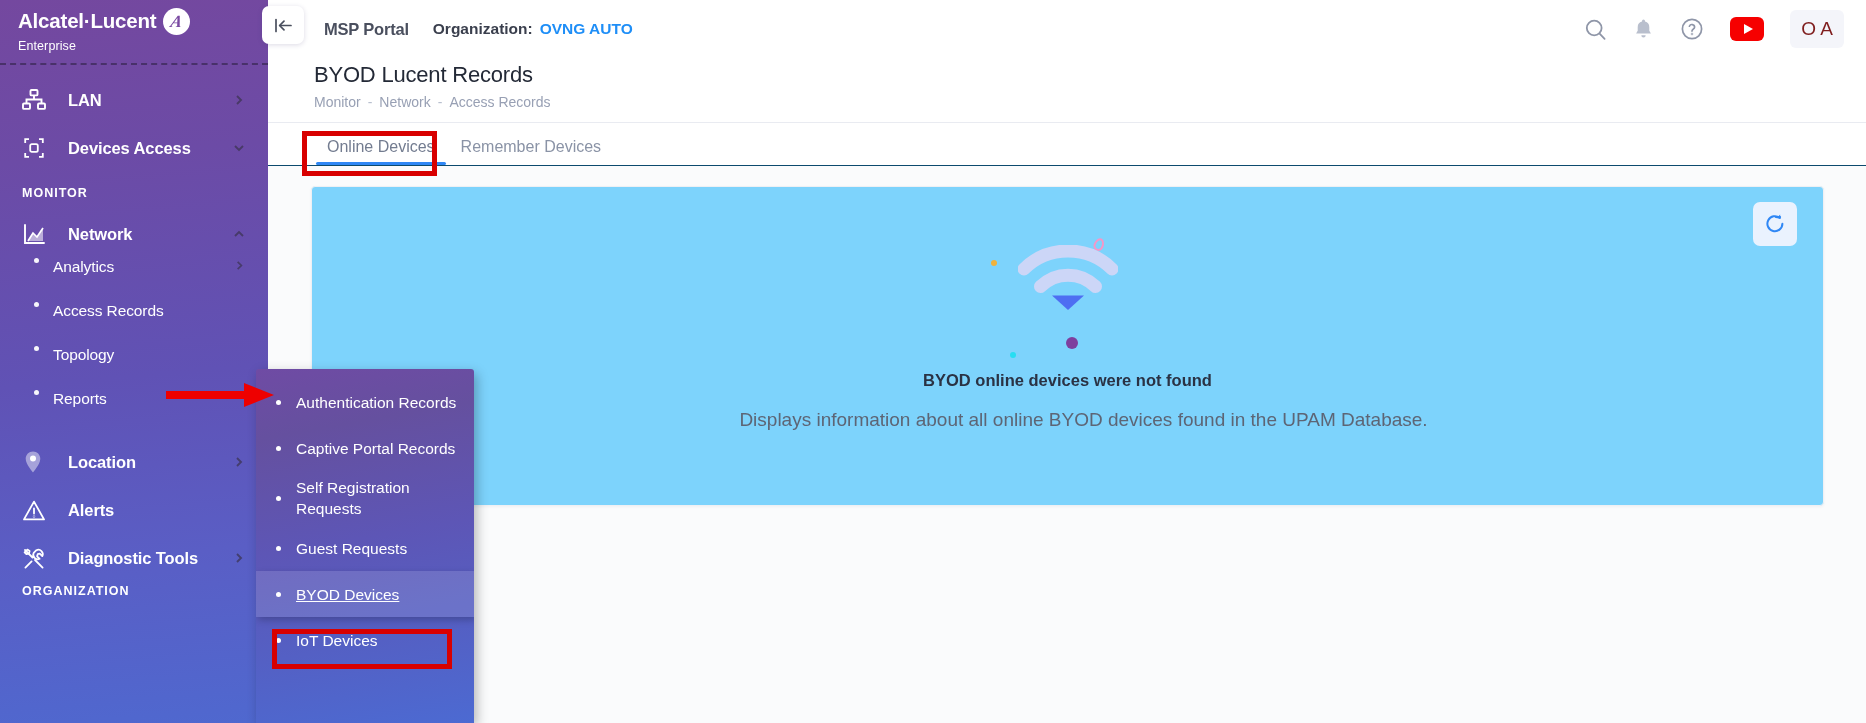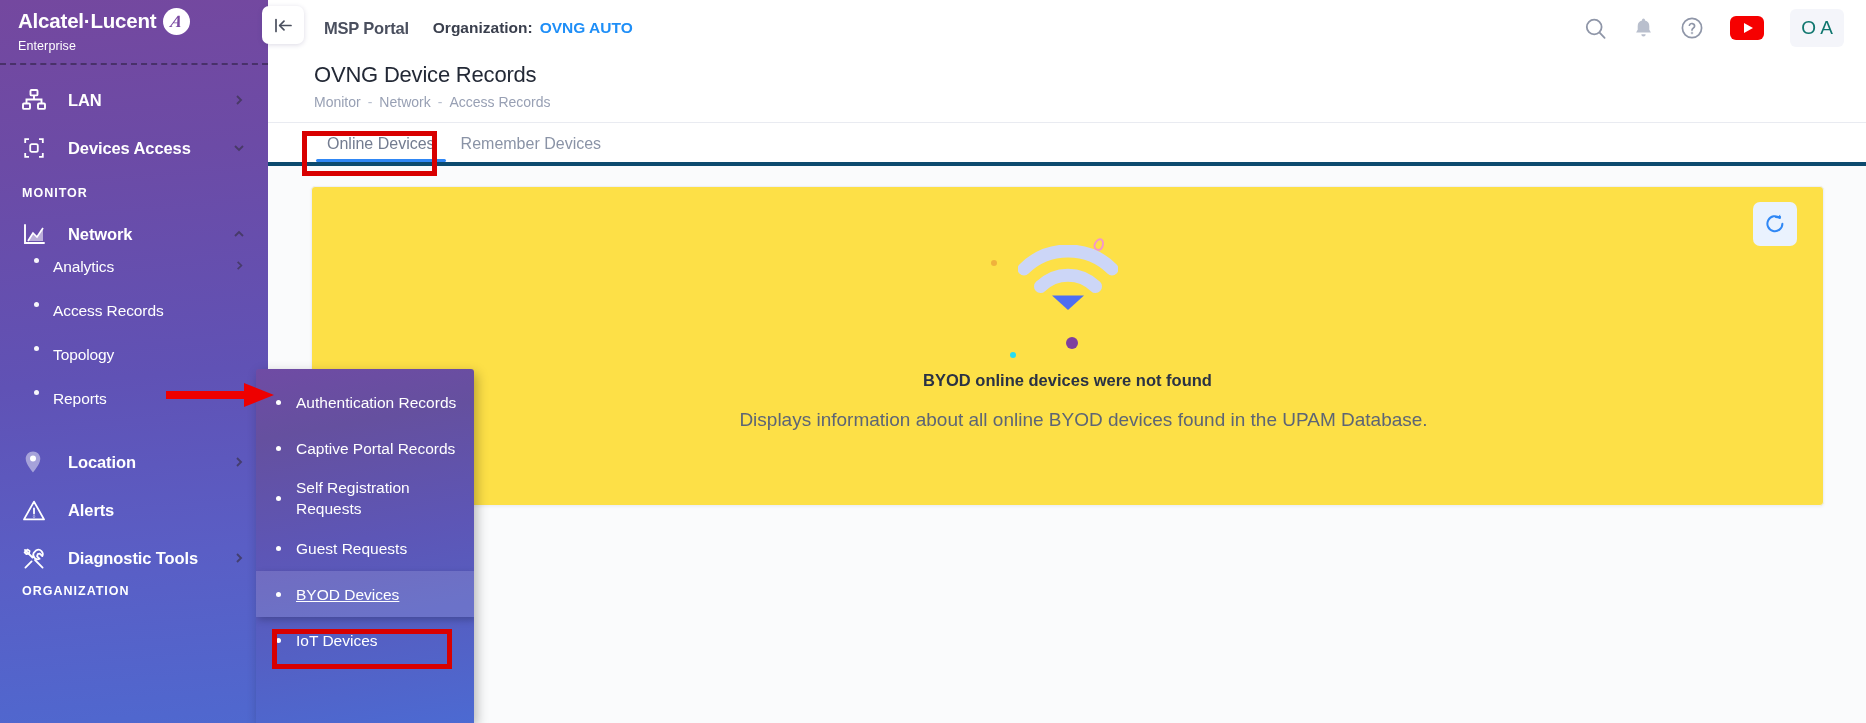--- a/index.html
+++ b/index.html
@@ -131,21 +131,21 @@
 
   
   #red-arrow { position: absolute; left: 166px; top: 380px; z-index: 55; }
 
   
   #topbar {
     position: absolute; left: 268px; top: 0;
     width: 1598px; height: 59px;
     background: #ffffff;
     display: flex; align-items: center;
-    border-bottom: 3px solid #8b5cf6;
+    border-bottom: 1px solid #8b5cf6;
   }
   #collapse-btn {
     position: absolute; left: -6px; top: 6px;
     width: 42px; height: 38px;
     background: #ffffff; border-radius: 7px;
     box-shadow: 0 1px 5px rgba(60,50,110,.18);
     display: flex; align-items: center; justify-content: center;
     cursor: pointer;
   }
   #topbar .tb-title {
@@ -172,21 +172,21 @@
   #yt-btn .tri {
     width: 0; height: 0; border-left: 9px solid #ffffff;
     border-top: 5.5px solid transparent; border-bottom: 5.5px solid transparent;
     margin-left: 2px;
   }
   #avatar {
     width: 54px; height: 38px; border-radius: 6px;
     background: #f4f5fa; display: flex; align-items: center;
     justify-content: center; gap: 4px; cursor: pointer;
   }
-  #avatar span { color: #0f766e; font-size: 19px; font-weight: 400; }
+  #avatar span { color: #7f1d1d; font-size: 19px; font-weight: 400; }
 
   
   #pagehead {
     position: absolute; left: 268px; top: 51px;
     width: 1598px; height: 72px; background: #ffffff;
     padding: 11px 0 0 46px;
     border-bottom: 1px solid #e9ebf1;
   }
   #page-title {
     color: #232936; font-size: 22px; font-weight: 400; letter-spacing: -0.2px;
@@ -198,37 +198,37 @@
   #breadcrumb .sep { color: #b9c0cf; }
   #breadcrumb .crumb { cursor: pointer; }
 
   
   #tabs {
     position: absolute; left: 268px; top: 124px;
     width: 1598px; height: 42px;
     background: #ffffff;
     display: flex; align-items: flex-end;
     padding-left: 46px;
-    border-bottom: 4px solid #0c4a6e;
+    border-bottom: 1px solid #0c4a6e;
   }
   .tab {
     padding: 0 13px 9px 13px; font-size: 16px;
     color: #8a93a6; cursor: pointer; position: relative;
   }
   .tab.active { color: #737c90; }
   .tab.active::after {
     content: ""; position: absolute; left: 2px; right: 2px; bottom: 0;
     height: 3px; background: #2f87f5; border-radius: 2px;
   }
 
   
   #card {
     position: absolute; left: 311px; top: 186px;
     width: 1513px; height: 320px;
-    background: #fde047;
+    background: #7dd3fc;
     border: 1px solid #eef0f4;
     border-radius: 4px;
     box-shadow: 0 1px 3px rgba(30,40,80,.05);
   }
   #refresh-btn {
     position: absolute; right: 26px; top: 15px;
     width: 44px; height: 44px; border-radius: 7px;
     background: #eaf2fe; display: flex; align-items: center;
     justify-content: center; cursor: pointer;
   }
@@ -440,21 +440,21 @@
       <span id="yt-btn">
           <span class="tri"></span>
         </span>
       <span id="avatar">
         <span>O A</span>
       </span>
     </div>
   </div>
 
   <div id="pagehead">
-    <div id="page-title">OVNG Device Records</div>
+    <div id="page-title">BYOD Lucent Records</div>
     <div id="breadcrumb">
       <span class="crumb">Monitor</span>
       <span class="sep">-</span>
       <span class="crumb">Network</span>
       <span class="sep">-</span>
       <span class="crumb">Access Records</span>
     </div>
   </div>
 
   <div id="tabs">

